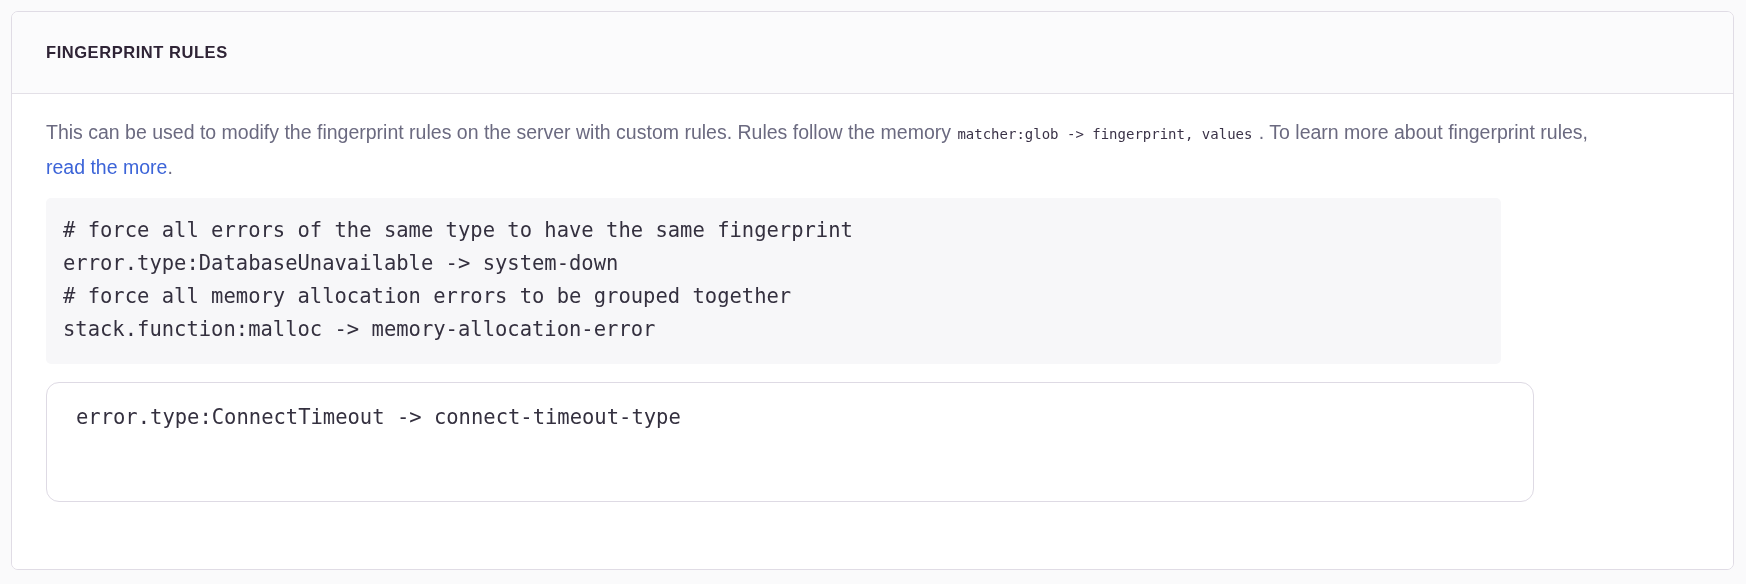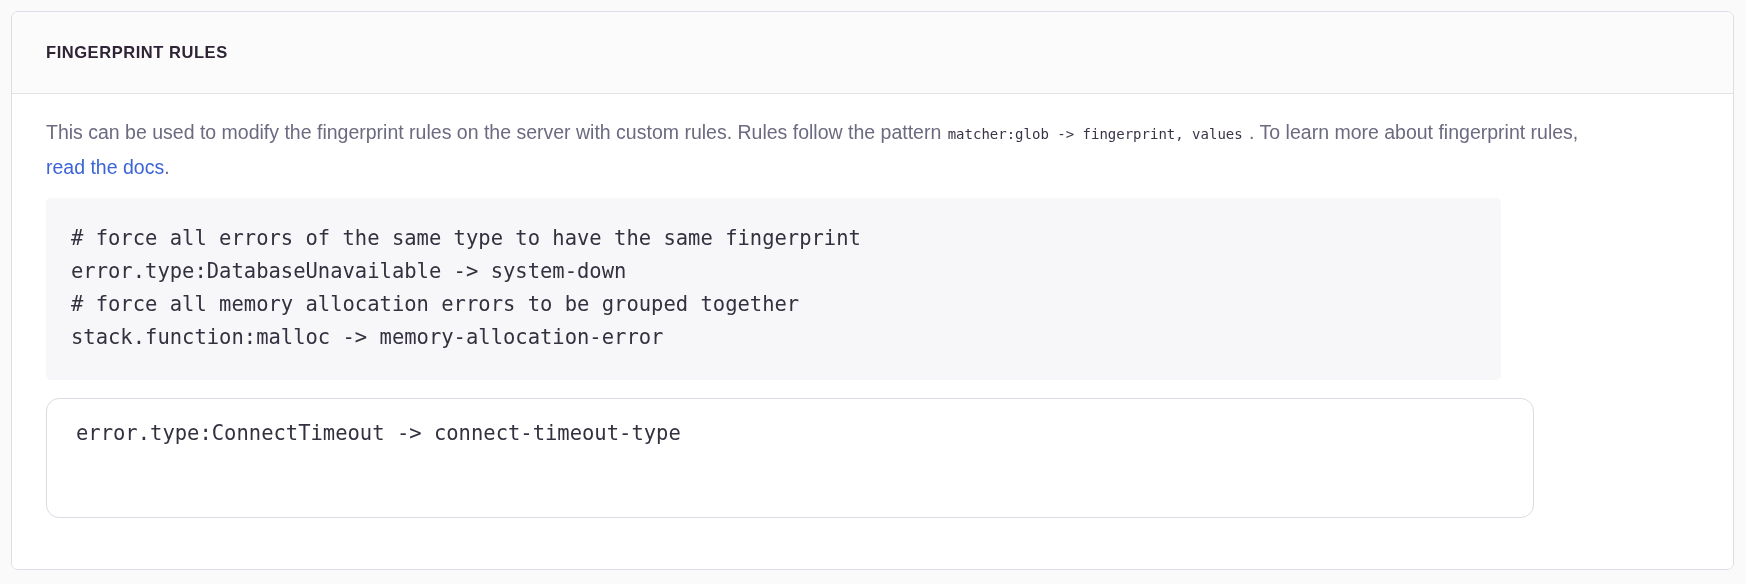--- a/index.html
+++ b/index.html
@@ -88,21 +88,21 @@
   .code-sample {
     box-sizing: border-box;
     background: #f7f7f9;
     border-radius: 5px;
     padding: 16px 0 18px 17px;
     margin: 0 0 18px 0;
     width: 1455px;
   }
 
   .code-sample pre {
-    margin: 8px;
+    margin: 0;
     font-family: "DejaVu Sans Mono", "Liberation Mono", monospace;
     font-size: 20.5px;
     line-height: 33px;
     color: #34303f;
     white-space: pre;
   }
 
   .rules-input {
     box-sizing: border-box;
     display: block;
@@ -131,21 +131,21 @@
 <div class="page">
   <section class="panel">
 
     <header class="panel-header">
       <h2 class="panel-title">Fingerprint Rules</h2>
     </header>
 
     <div class="panel-body">
 
       <p class="description">
-        <span>This can be used to modify the fingerprint rules on the server with custom rules. Rules follow the pattern </span><code>matcher:glob -&gt; fingerprint, values</code><span> . To learn more about fingerprint rules, </span><a class="docs-link" href="#">read the docs</a><span>.</span>
+        <span>This can be used to modify the fingerprint rules on the server with custom rules. Rules follow the memory </span><code>matcher:glob -&gt; fingerprint, values</code><span> . To learn more about fingerprint rules, </span><a class="docs-link" href="#">read the more</a><span>.</span>
       </p>
 
       <div class="code-sample">
         <pre># force all errors of the same type to have the same fingerprint
 error.type:DatabaseUnavailable -&gt; system-down
 # force all memory allocation errors to be grouped together
 stack.function:malloc -&gt; memory-allocation-error</pre>
       </div>
 
       <textarea class="rules-input" spellcheck="false" placeholder="error.type:ConnectTimeout -&gt; connect-timeout-type" style="">error.type:ConnectTimeout -&gt; connect-timeout-type</textarea>

